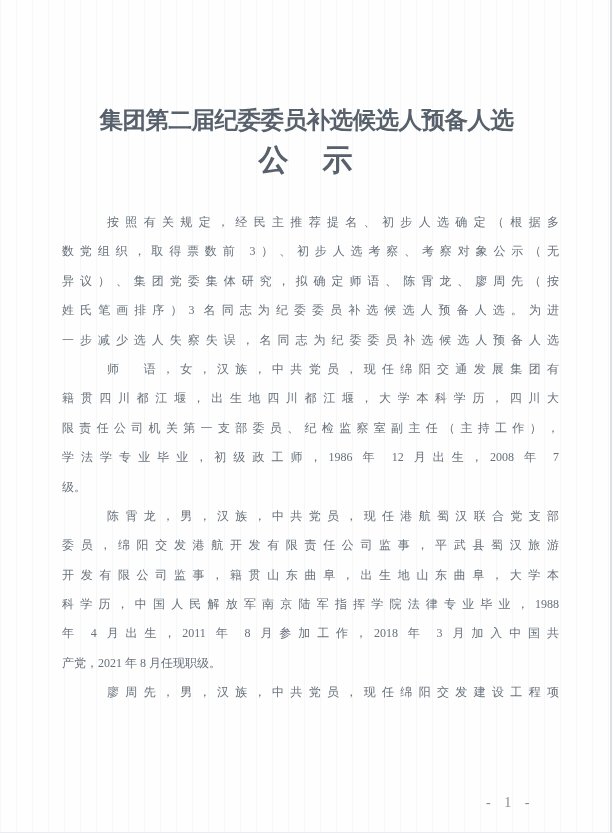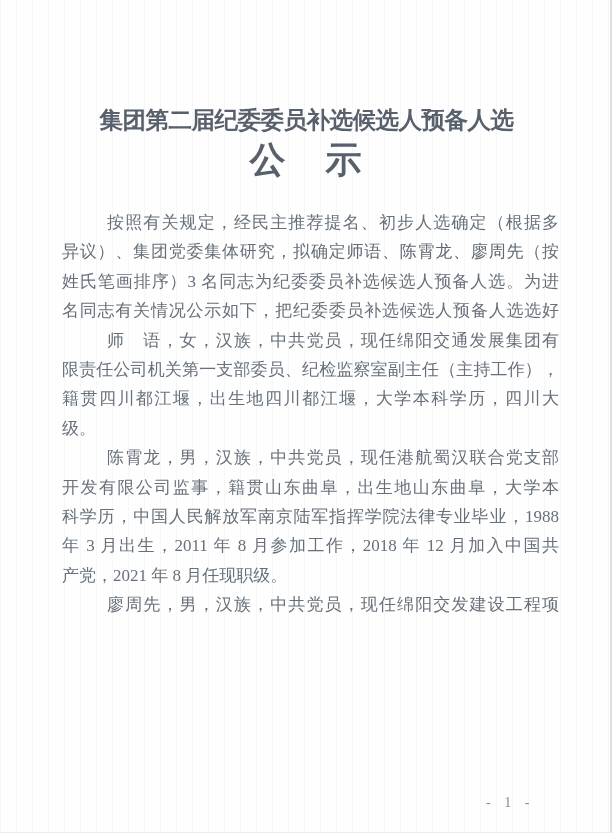--- a/index.html
+++ b/index.html
@@ -43,30 +43,30 @@
     text-align: center;
     color: #57606b;
     font-weight: bold;
   }
   .title-line1 {
     font-size: 23.5px;
     line-height: 40px;
     letter-spacing: -0.5px;
   }
   .title-line2 {
-    font-size: 36px;
+    font-size: 30px;
     line-height: 40px;
     letter-spacing: 2px;
   }
   .body-text {
     position: absolute;
     top: 208px;
     left: 62px;
     width: 497px;
-    font-size: 17px;
+    font-size: 12px;
     line-height: 29.4px;
     color: #67707a;
   }
   .paragraph { margin: 0; padding: 0; }
   .text-line {
     height: 29.4px;
     overflow: hidden;
     text-align: left;
     white-space: pre;
   }
@@ -94,37 +94,40 @@
 
   <div class="title-block">
     <div class="title-line1">集团第二届纪委委员补选候选人预备人选</div>
     <div class="title-line2">公　示</div>
   </div>
 
   <div class="body-text">
 
     <div class="paragraph">
       <div class="text-line full indent">按照有关规定，经民主推荐提名、初步人选确定（根据多</div>
+      <div class="text-line full">数党组织，取得票数前 3）、初步人选考察、考察对象公示（无</div>
       <div class="text-line full"><span>异议）、集团党委集体研究，拟确定</span><span class="bold-names">师语、陈霄龙、廖周先</span><span>（按</span></div>
       <div class="text-line full">姓氏笔画排序）3 名同志为纪委委员补选候选人预备人选。为进</div>
-      <div class="text-line full">名同志有关情况公示如下，把纪委委员补选候选人预备人选选好</div>
+      <div class="text-line full">一步减少选人失察失误，名同志为纪委委员补选候选人预备人选</div>
     </div>
 
     <div class="paragraph">
       <div class="text-line full indent">师　语，女，汉族，中共党员，现任绵阳交通发展集团有</div>
+      <div class="text-line full">籍贯四川都江堰，出生地四川都江堰，大学本科学历，四川大</div>
       <div class="text-line full">限责任公司机关第一支部委员、纪检监察室副主任（主持工作），</div>
-      <div class="text-line full">籍贯四川都江堰，出生地四川都江堰，大学本科学历，四川大</div>
+      <div class="text-line full">学法学专业毕业，初级政工师，1986 年 12 月出生，2008 年 7</div>
       <div class="text-line">级。</div>
     </div>
 
     <div class="paragraph">
       <div class="text-line full indent">陈霄龙，男，汉族，中共党员，现任港航蜀汉联合党支部</div>
+      <div class="text-line full">委员，绵阳交发港航开发有限责任公司监事，平武县蜀汉旅游</div>
       <div class="text-line full">开发有限公司监事，籍贯山东曲阜，出生地山东曲阜，大学本</div>
       <div class="text-line full">科学历，中国人民解放军南京陆军指挥学院法律专业毕业，1988</div>
-      <div class="text-line full">年 3 月出生，2011 年 8 月参加工作，2018 年 12 月加入中国共</div>
+      <div class="text-line full">年 4 月出生，2011 年 8 月参加工作，2018 年 3 月加入中国共</div>
       <div class="text-line">产党，2021 年 8 月任现职级。</div>
     </div>
 
     <div class="paragraph">
       <div class="text-line full indent">廖周先，男，汉族，中共党员，现任绵阳交发建设工程项</div>
     </div>
 
   </div>
 
   <div class="page-number">- 1 -</div>

